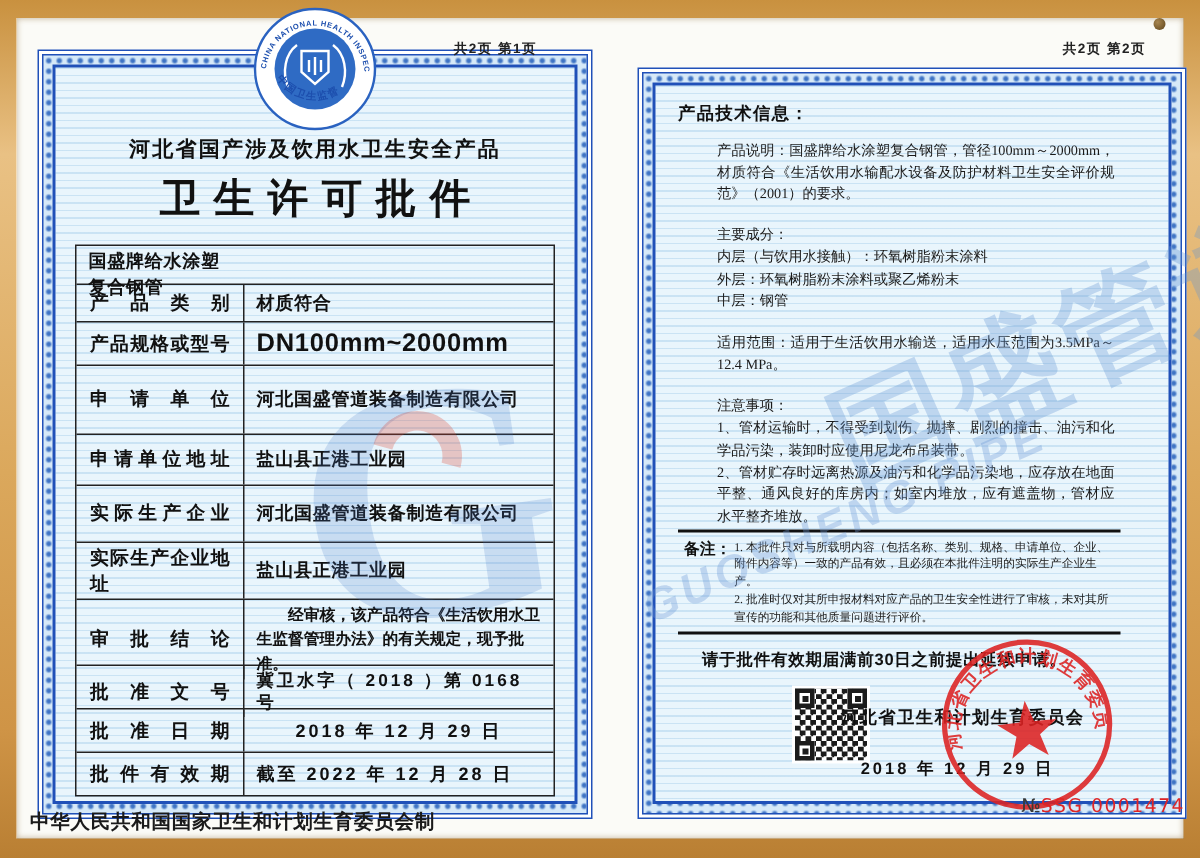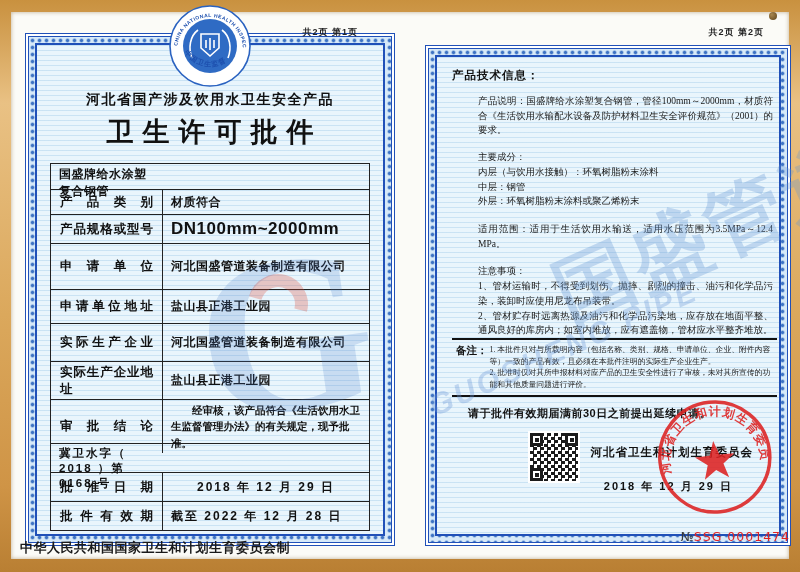--- a/index.html
+++ b/index.html
@@ -52,21 +52,21 @@
   .clabel span{width:100%;text-align:justify;text-align-last:justify;}
   .cval{
     padding:2px 8px;display:flex;align-items:center;
     font-size:12px;font-weight:bold;color:#111;letter-spacing:.5px;
   }
   .cval.small{font-size:10.5px;line-height:1.55;letter-spacing:0;}
   .cval.small span{text-indent:2em;display:block;}
   .cval.center{justify-content:center;}
   .p1-footer{position:absolute;left:4px;top:521px;font-size:13px;font-weight:bold;color:#1a1a1a;letter-spacing:.5px;z-index:2;}
   
-  .p2-inner{display:flex;flex-direction:column;height:100%;padding:11px 2px 8px 15px;}
+  .p2-inner{display:flex;flex-direction:column;height:100%;padding:11px 32px 8px 15px;}
   .sec-title{font-size:11.5px;font-weight:bold;color:#111;letter-spacing:1px;}
   .para{
     margin:11px 4px 0 26px;font-size:9.5px;line-height:1.55;color:#1a1a1a;
     font-family:"Liberation Serif","DejaVu Serif",serif;text-align:justify;
   }
   .para.tight{margin-top:0;}
   .spacer{flex:1;}
   .remark-box{
     border-top:2px solid #111;border-bottom:2px solid #111;
     padding:4px 6px 4px 4px;display:flex;font-family:"Liberation Serif","DejaVu Serif",serif;
@@ -173,20 +173,23 @@
           </div>
           <div class="crow" style="height:44px;">
             <div class="clabel">
                 <span>审批结论</span>
               </div>
             <div class="cval small">
                 <span>经审核，该产品符合《生活饮用水卫生监督管理办法》的有关规定，现予批准。</span>
               </div>
           </div>
           <div class="crow" style="height:29px;">
+            <div class="clabel">
+                <span>批准文号</span>
+              </div>
             <div class="cval" style="letter-spacing:2px;font-size:11.5px;">冀卫水字（ 2018 ）第 0168 号</div>
           </div>
           <div class="crow" style="height:29px;">
             <div class="clabel">
                 <span>批准日期</span>
               </div>
             <div class="cval center" style="letter-spacing:2px;">2018 年 12 月 29 日</div>
           </div>
           <div class="crow" style="height:29px;">
             <div class="clabel">
@@ -206,22 +209,22 @@
   <div class="page-indicator" style="top:8px;right:34px;">共2页  第2页</div>
 
   <div class="border-outer" style="left:7px;top:27px;right:7px;bottom:14px;">
     <div class="band">
       <div class="inner">
         <div class="p2-inner">
           <div class="sec-title">产品技术信息：</div>
           <div class="para">产品说明：国盛牌给水涂塑复合钢管，管径100mm～2000mm，材质符合《生活饮用水输配水设备及防护材料卫生安全评价规范》（2001）的要求。</div>
           <div class="para" style="margin-top:12px;">主要成分：</div>
           <div class="para tight">内层（与饮用水接触）：环氧树脂粉末涂料</div>
+          <div class="para tight">外层：环氧树脂粉末涂料或聚乙烯粉末</div>
           <div class="para tight">中层：钢管</div>
-          <div class="para tight">外层：环氧树脂粉末涂料或聚乙烯粉末</div>
           <div class="para" style="margin-top:13px;">适用范围：适用于生活饮用水输送，适用水压范围为3.5MPa～12.4 MPa。</div>
           <div class="para" style="margin-top:13px;">注意事项：</div>
           <div class="para tight">1、管材运输时，不得受到划伤、抛摔、剧烈的撞击、油污和化学品污染，装卸时应使用尼龙布吊装带。</div>
           <div class="para tight">2、管材贮存时远离热源及油污和化学品污染地，应存放在地面平整、通风良好的库房内；如室内堆放，应有遮盖物，管材应水平整齐堆放。</div>
 
           <div class="spacer"></div>
 
           <div class="remark-box">
             <div class="remark-label">备注：</div>
             <div class="remark-items">

